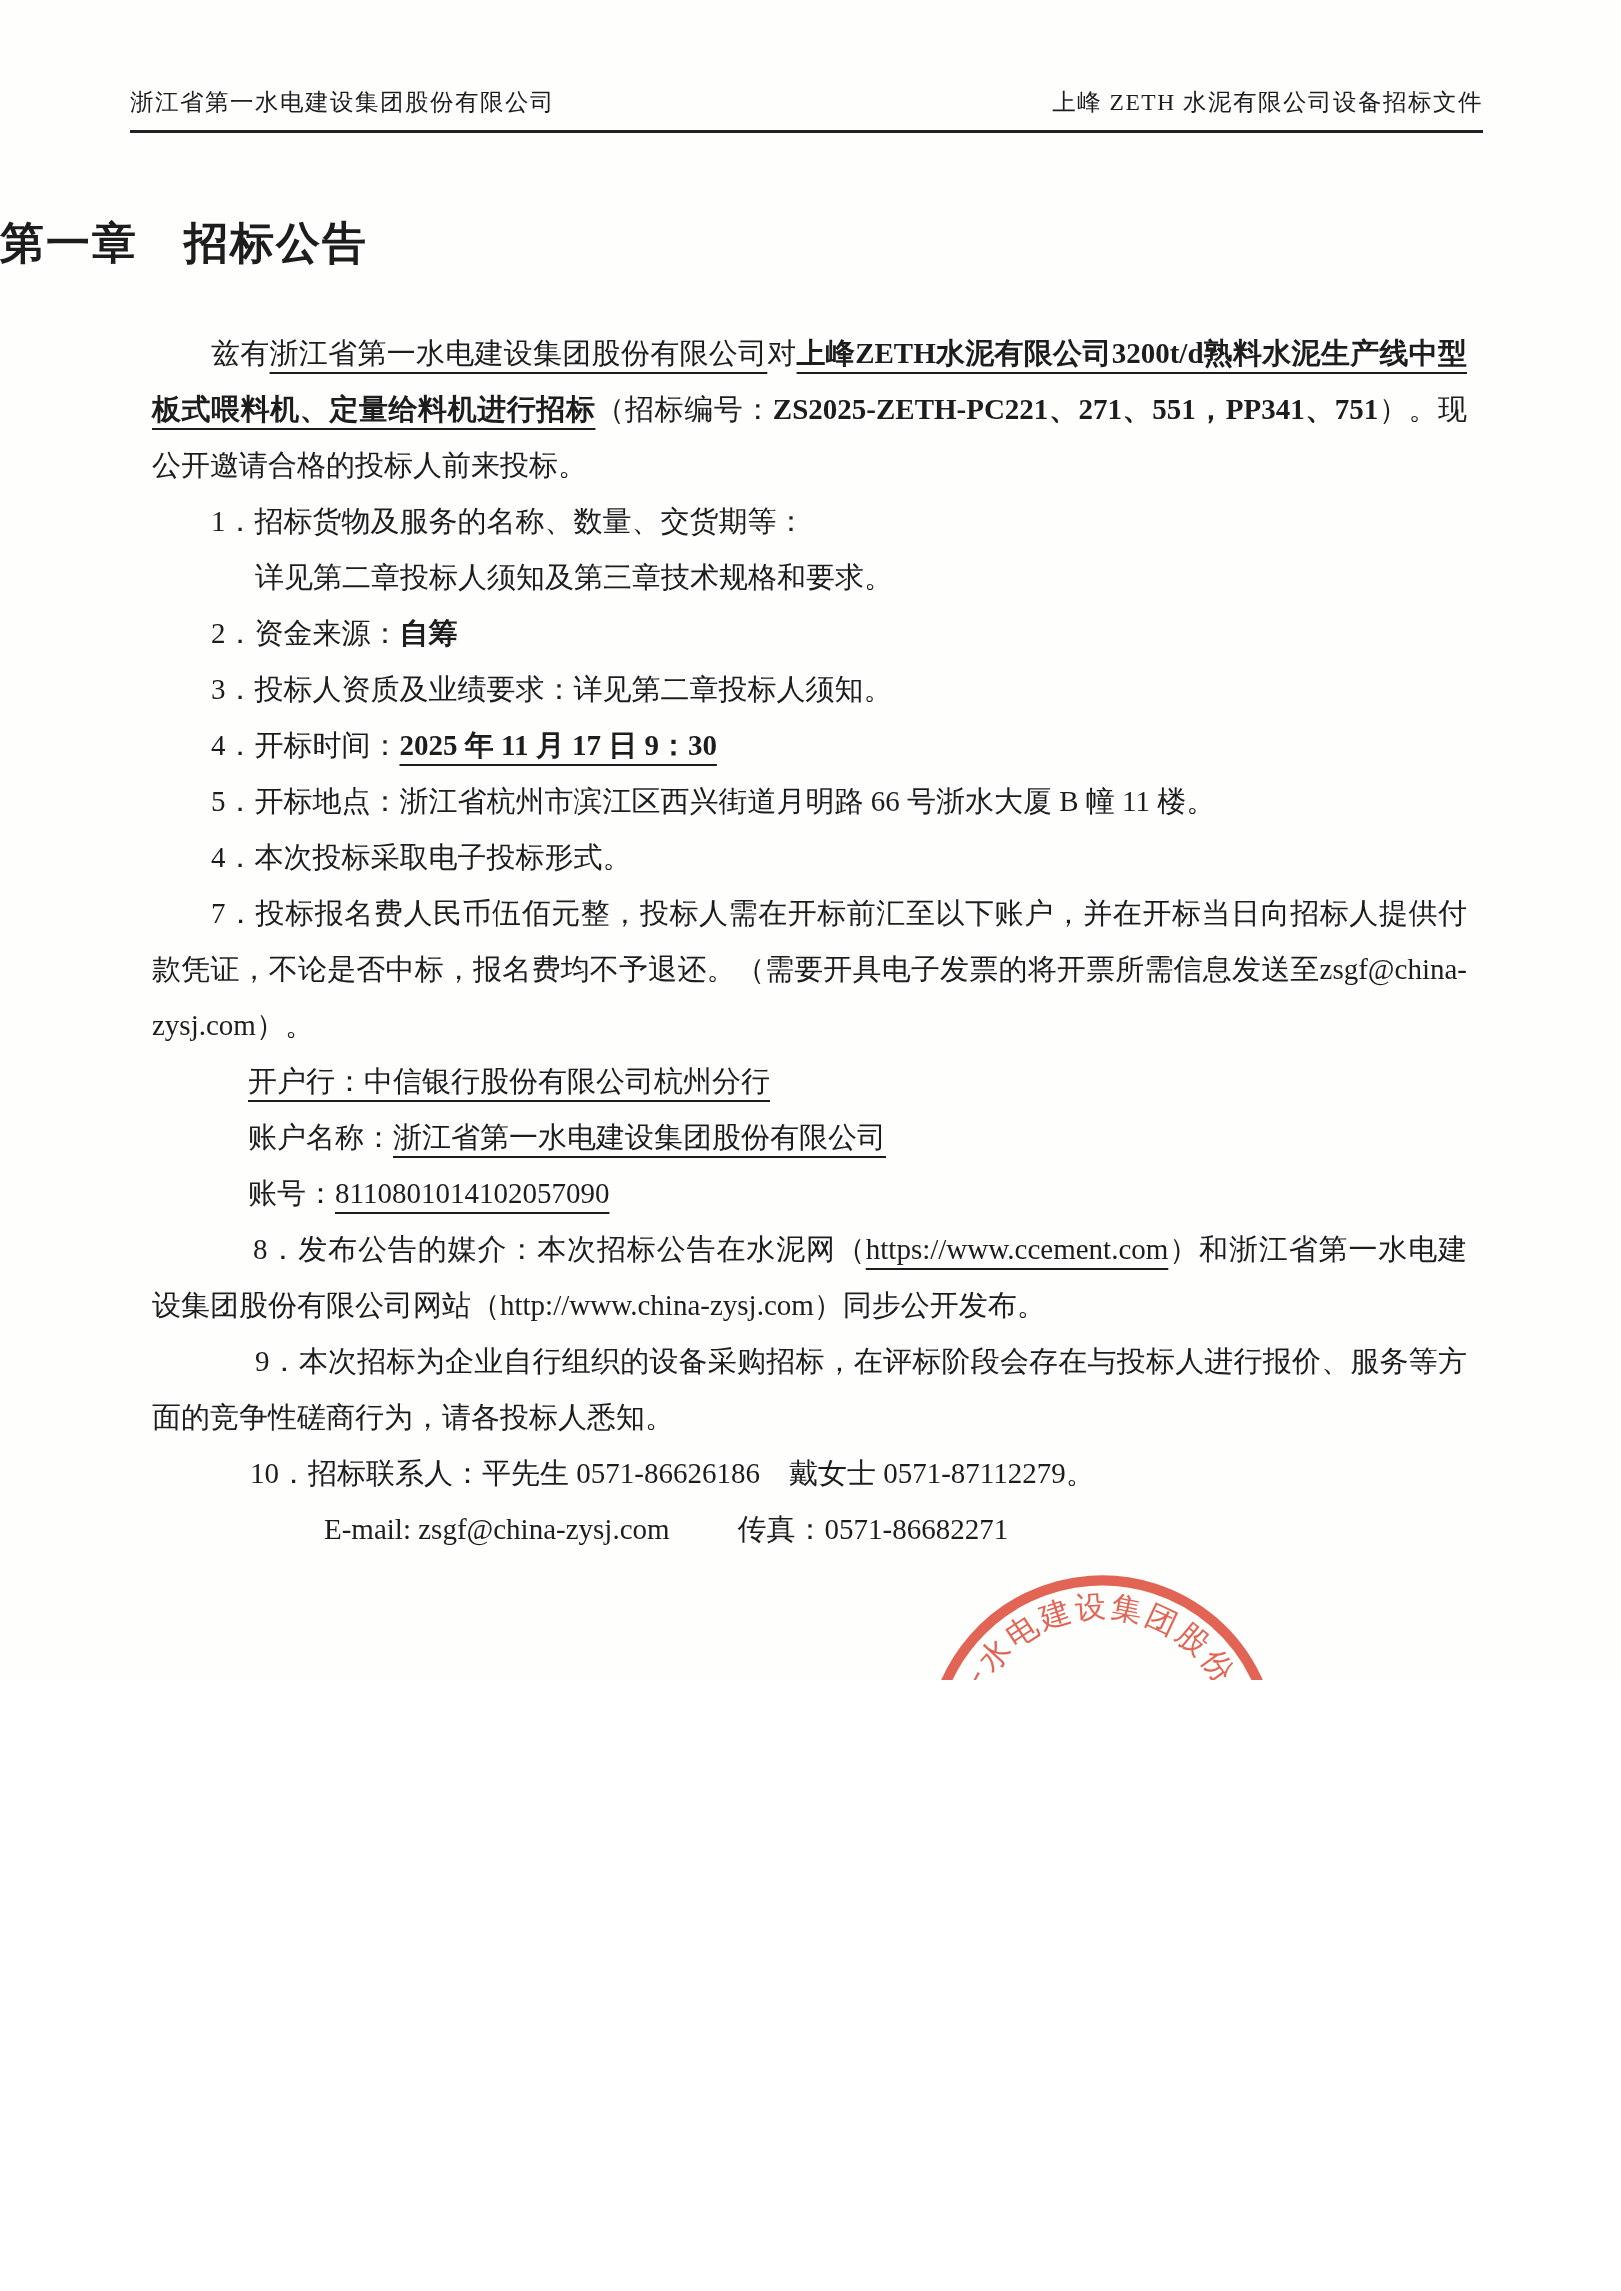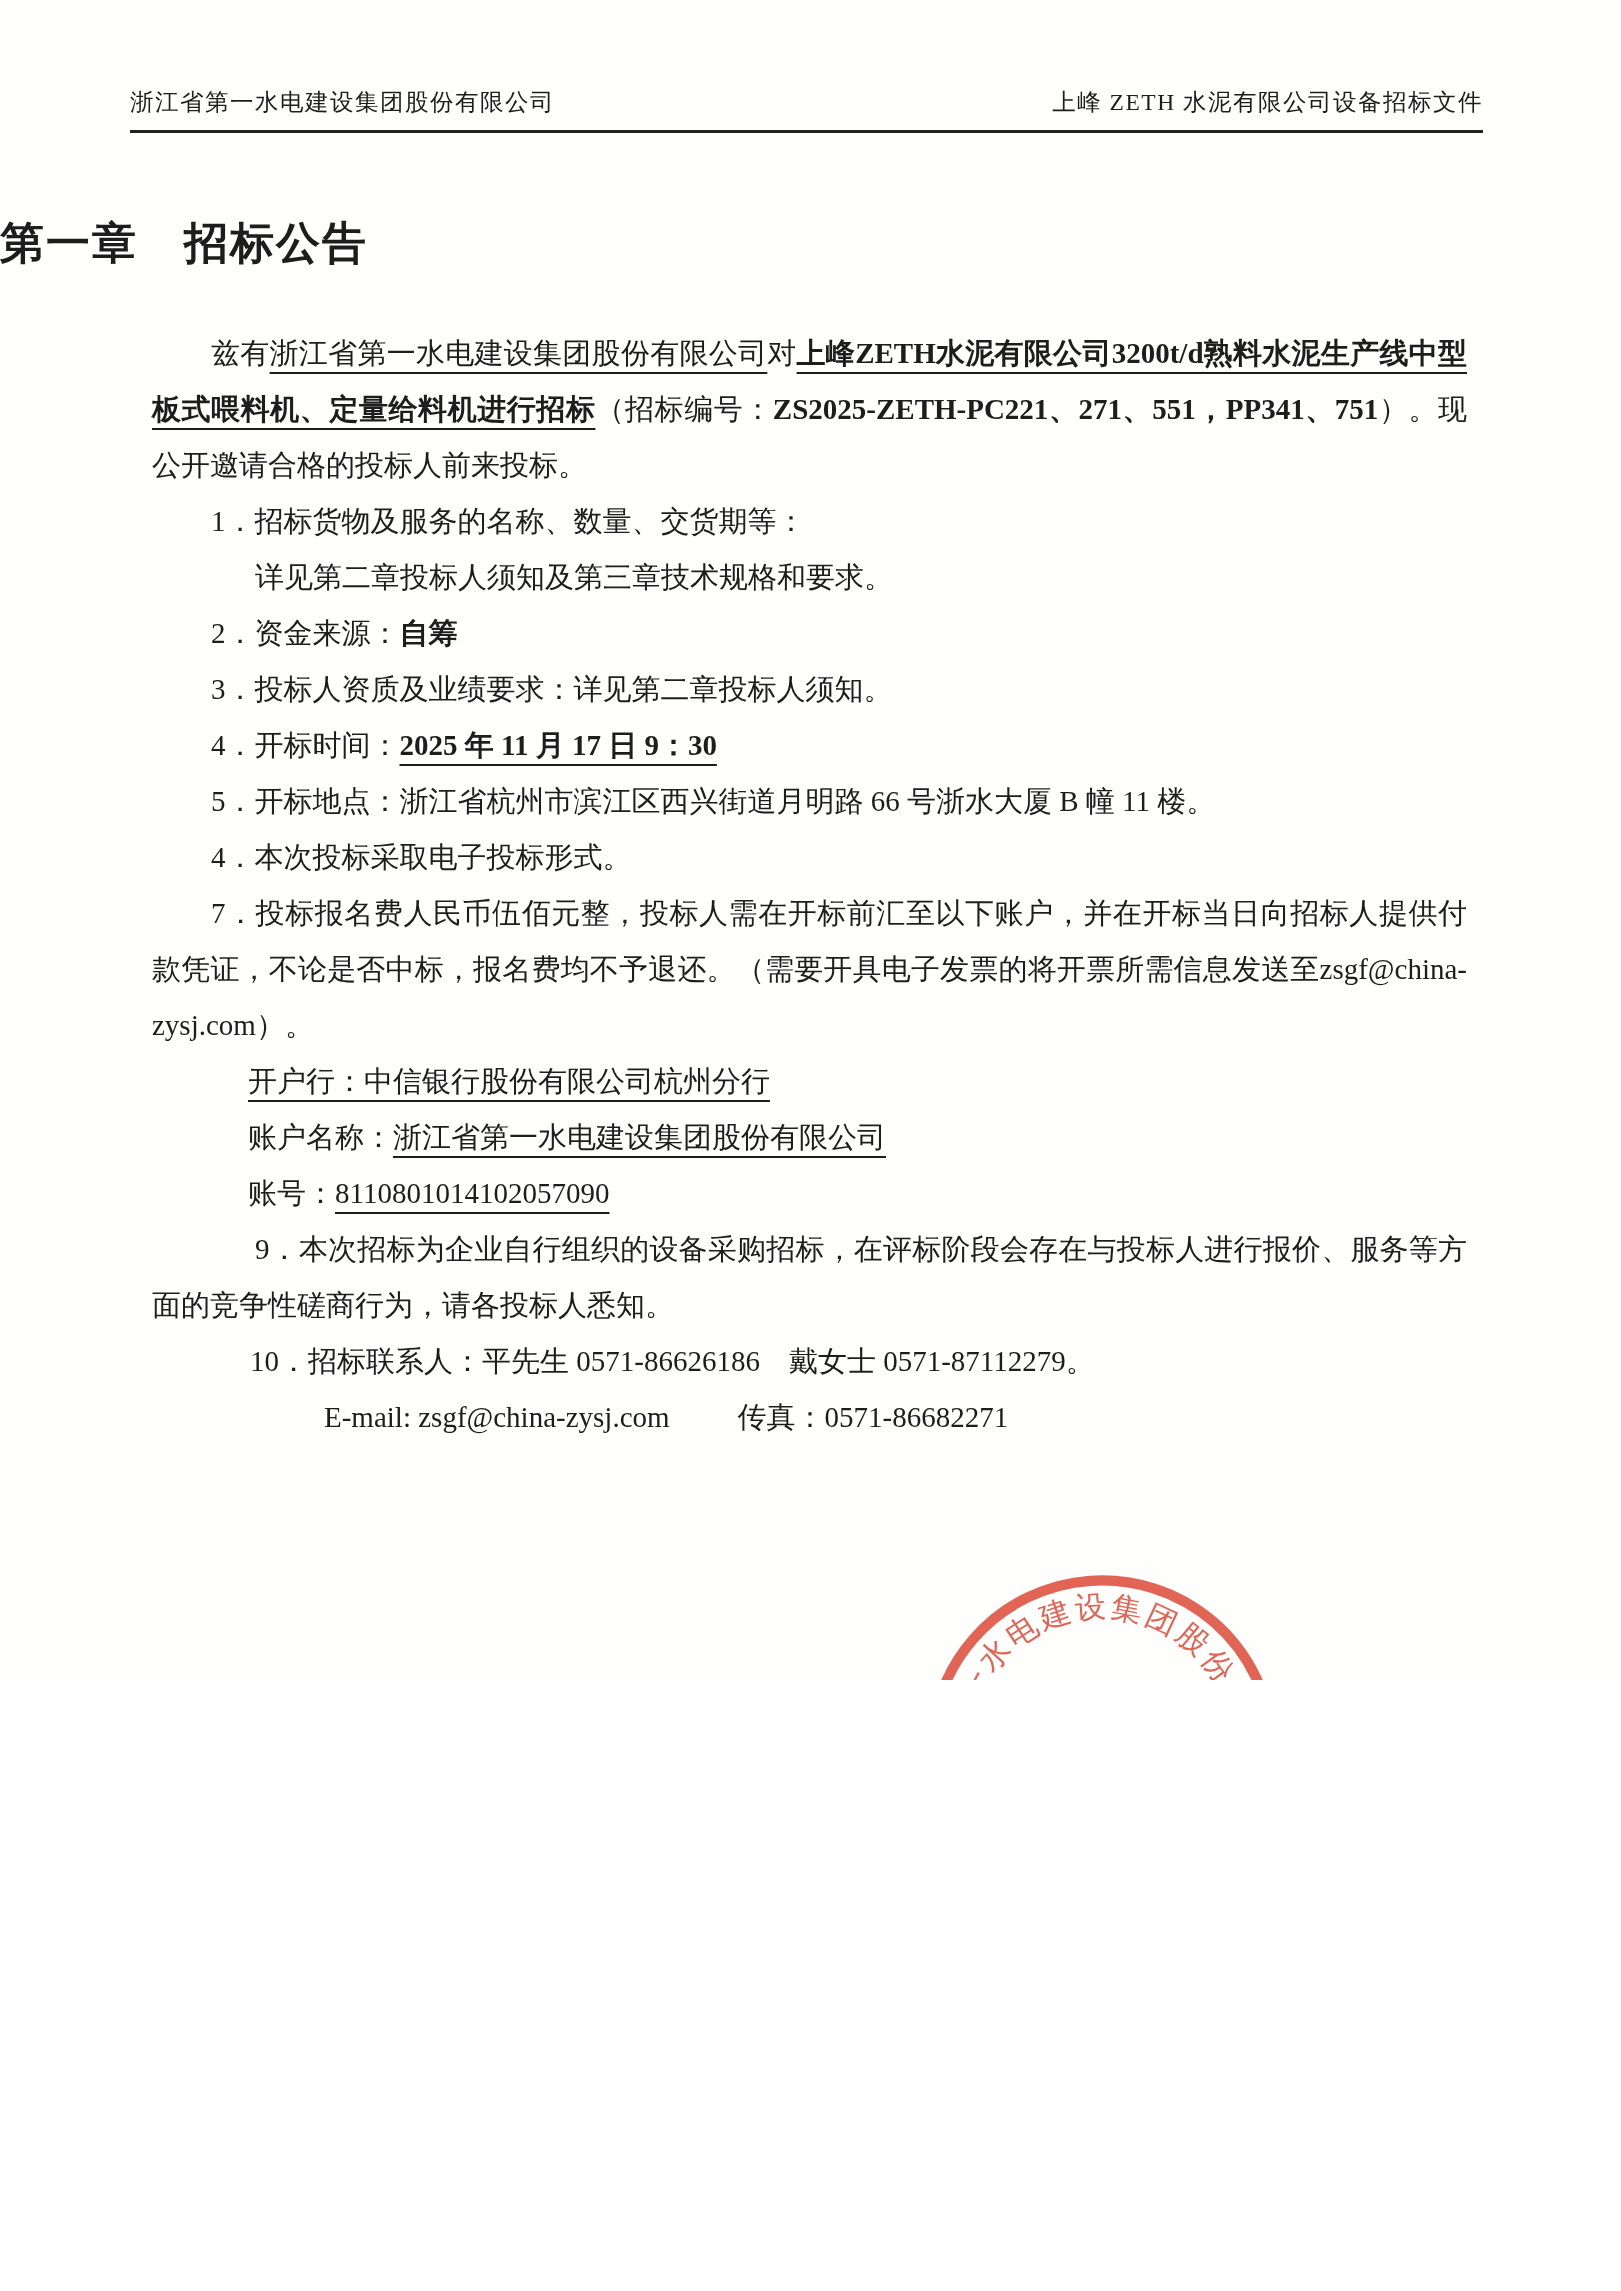--- a/index.html
+++ b/index.html
@@ -127,20 +127,21 @@
     <p class="ti-60">4．本次投标采取电子投标形式。</p>
 
     <p class="ti-60">7．投标报名费人民币伍佰元整，投标人需在开标前汇至以下账户，并在开标当日向招标人提供付款凭证，不论是否中标，报名费均不予退还。（需要开具电子发票的将开票所需信息发送至zsgf@china-zysj.com）。</p>
 
     <p class="ti-98"><span class="u">开户行：中信银行股份有限公司杭州分行</span></p>
 
     <p class="ti-98"><span>账户名称：</span><span class="u">浙江省第一水电建设集团股份有限公司</span></p>
 
     <p class="ti-98"><span>账号：</span><span class="u">8110801014102057090</span></p>
 
+    <p class="ti-103"><span>8．发布公告的媒介：本次招标公告在水泥网（</span><span class="u">https://www.ccement.com</span><span>）和浙江省第一水电建设集团股份有限公司网站（http://www.china-zysj.com）同步公开发布。</span></p>
 
     <p class="ti-105">9．本次招标为企业自行组织的设备采购招标，在评标阶段会存在与投标人进行报价、服务等方面的竞争性磋商行为，请各投标人悉知。</p>
 
     <p class="ti-100">10．招标联系人：平先生 0571-86626186　戴女士 0571-87112279。</p>
 
     <p class="ti-175"><span>E-mail: zsgf@china-zysj.com</span><span class="fax-gap">传真：0571-86682271</span></p>
 
   </div>
 
   <svg class="stamp" viewBox="0 0 360 360" aria-hidden="true">

